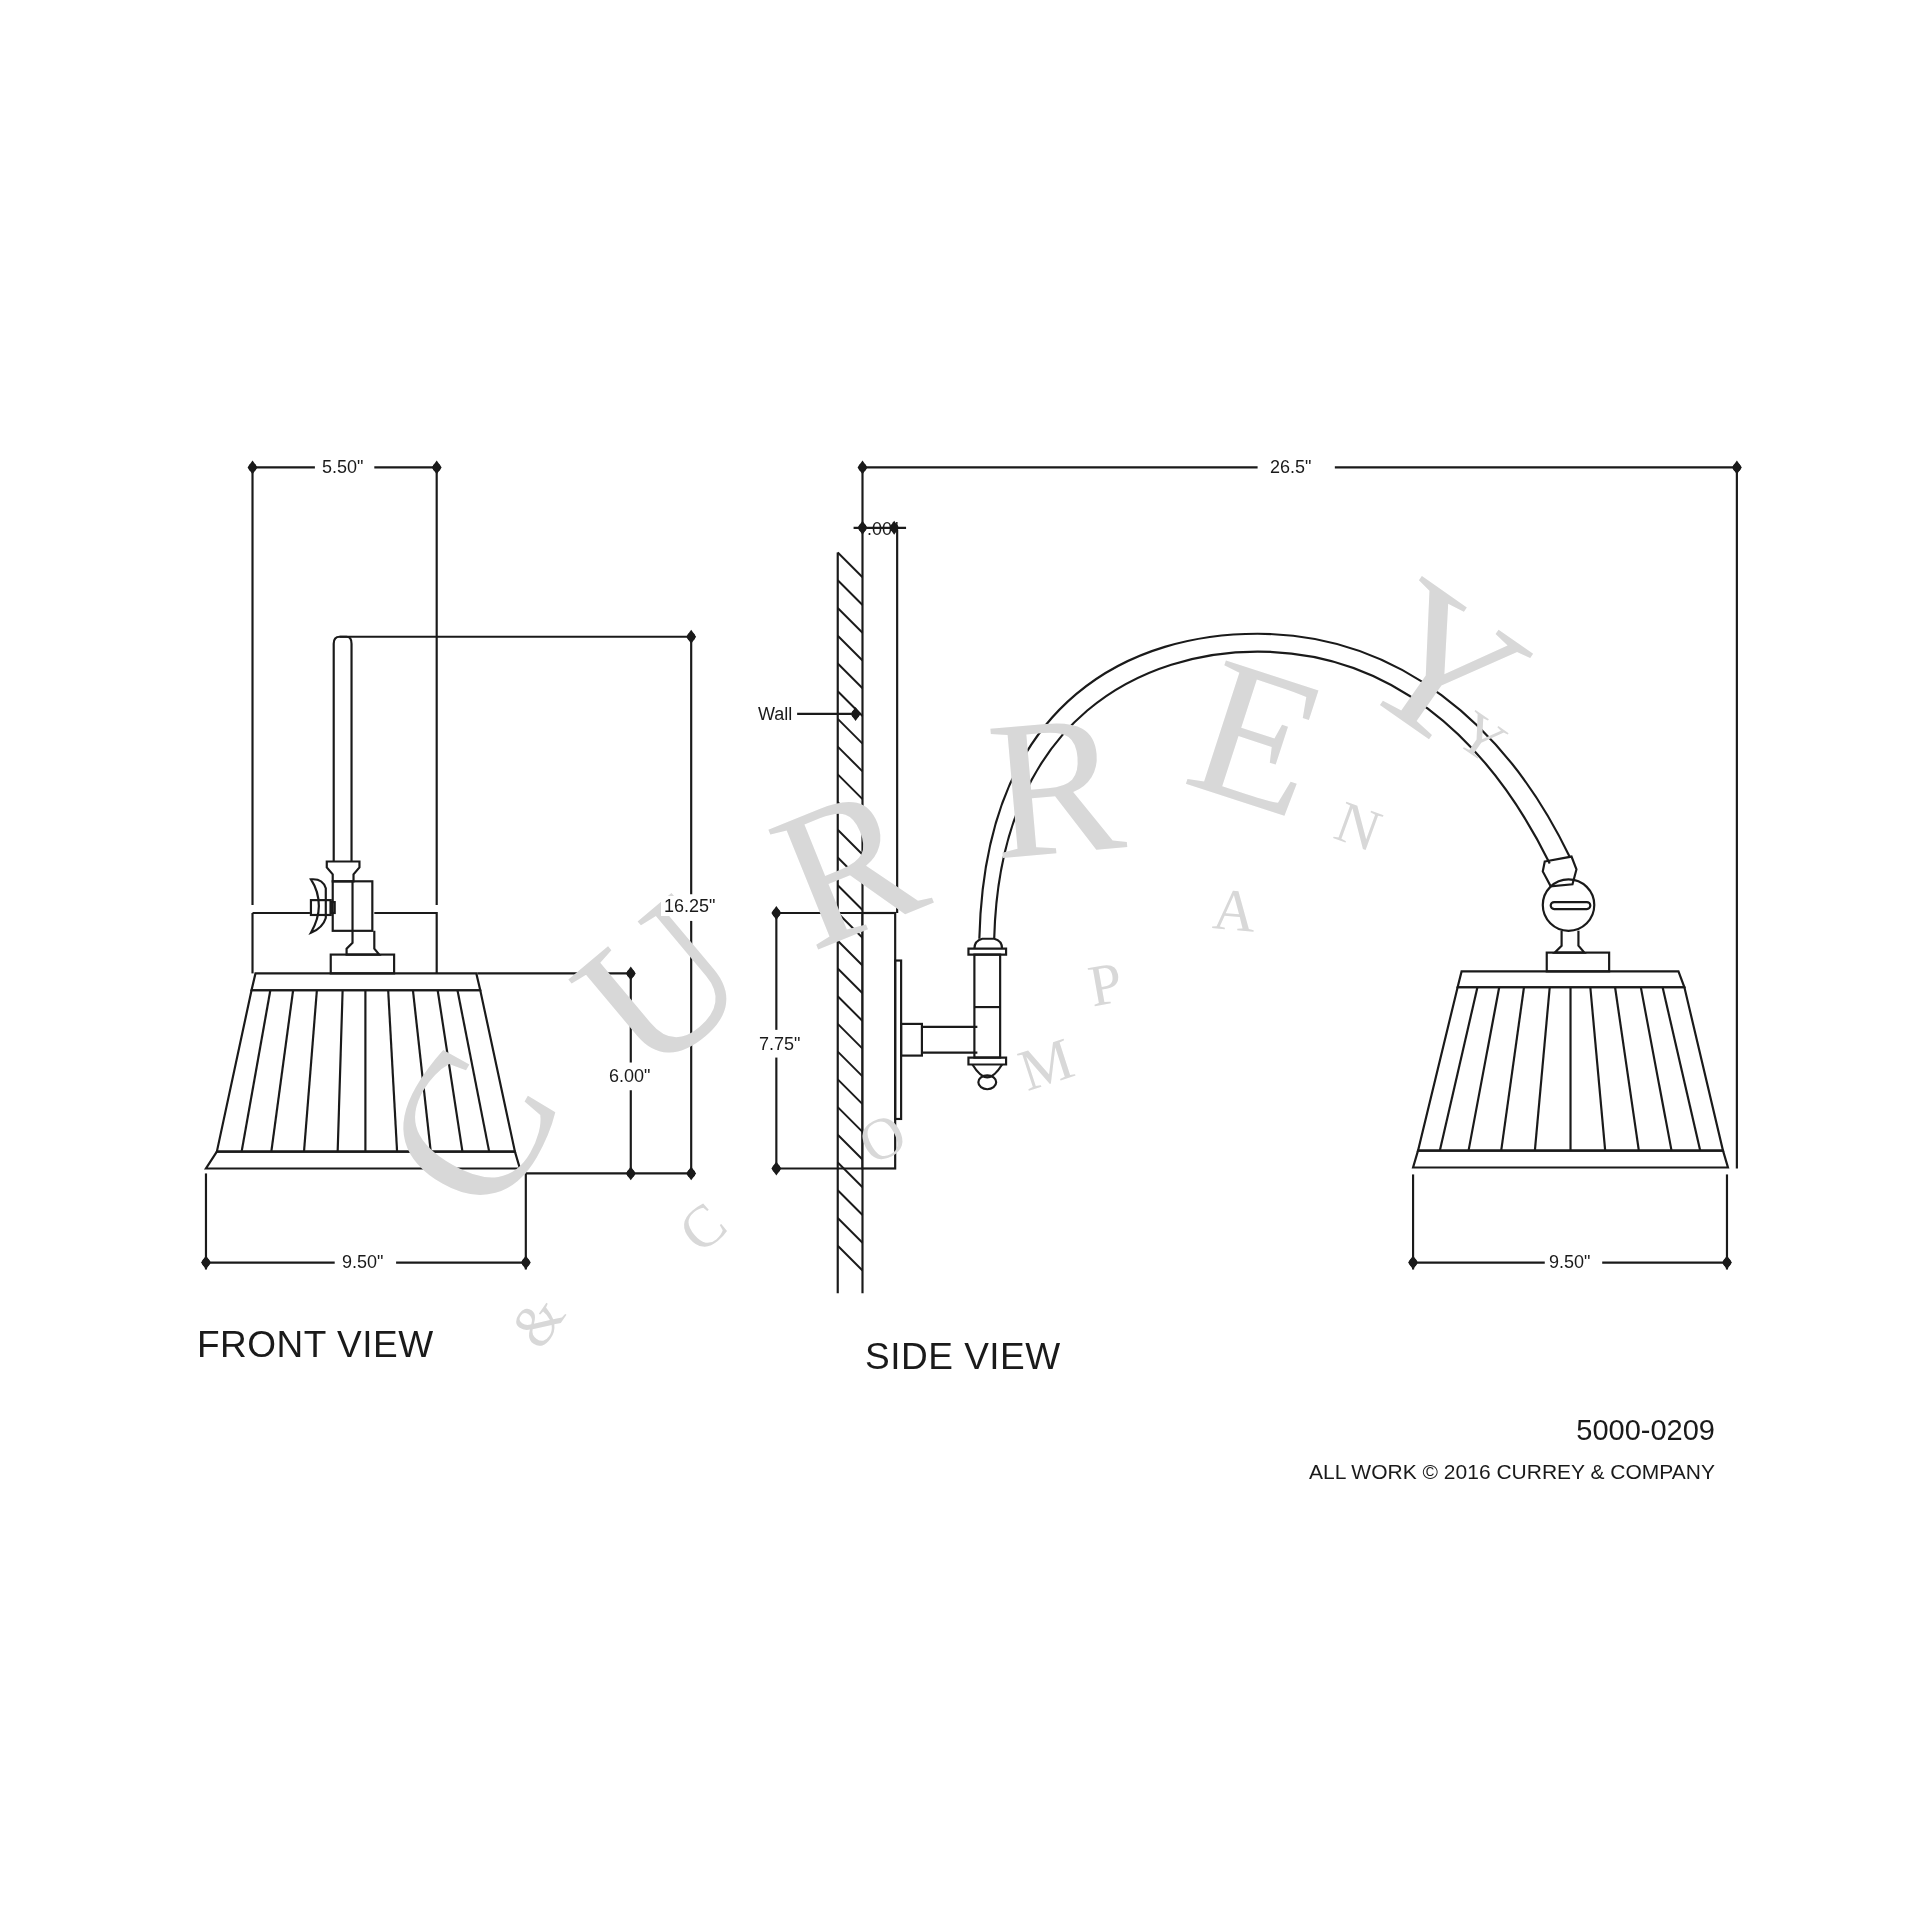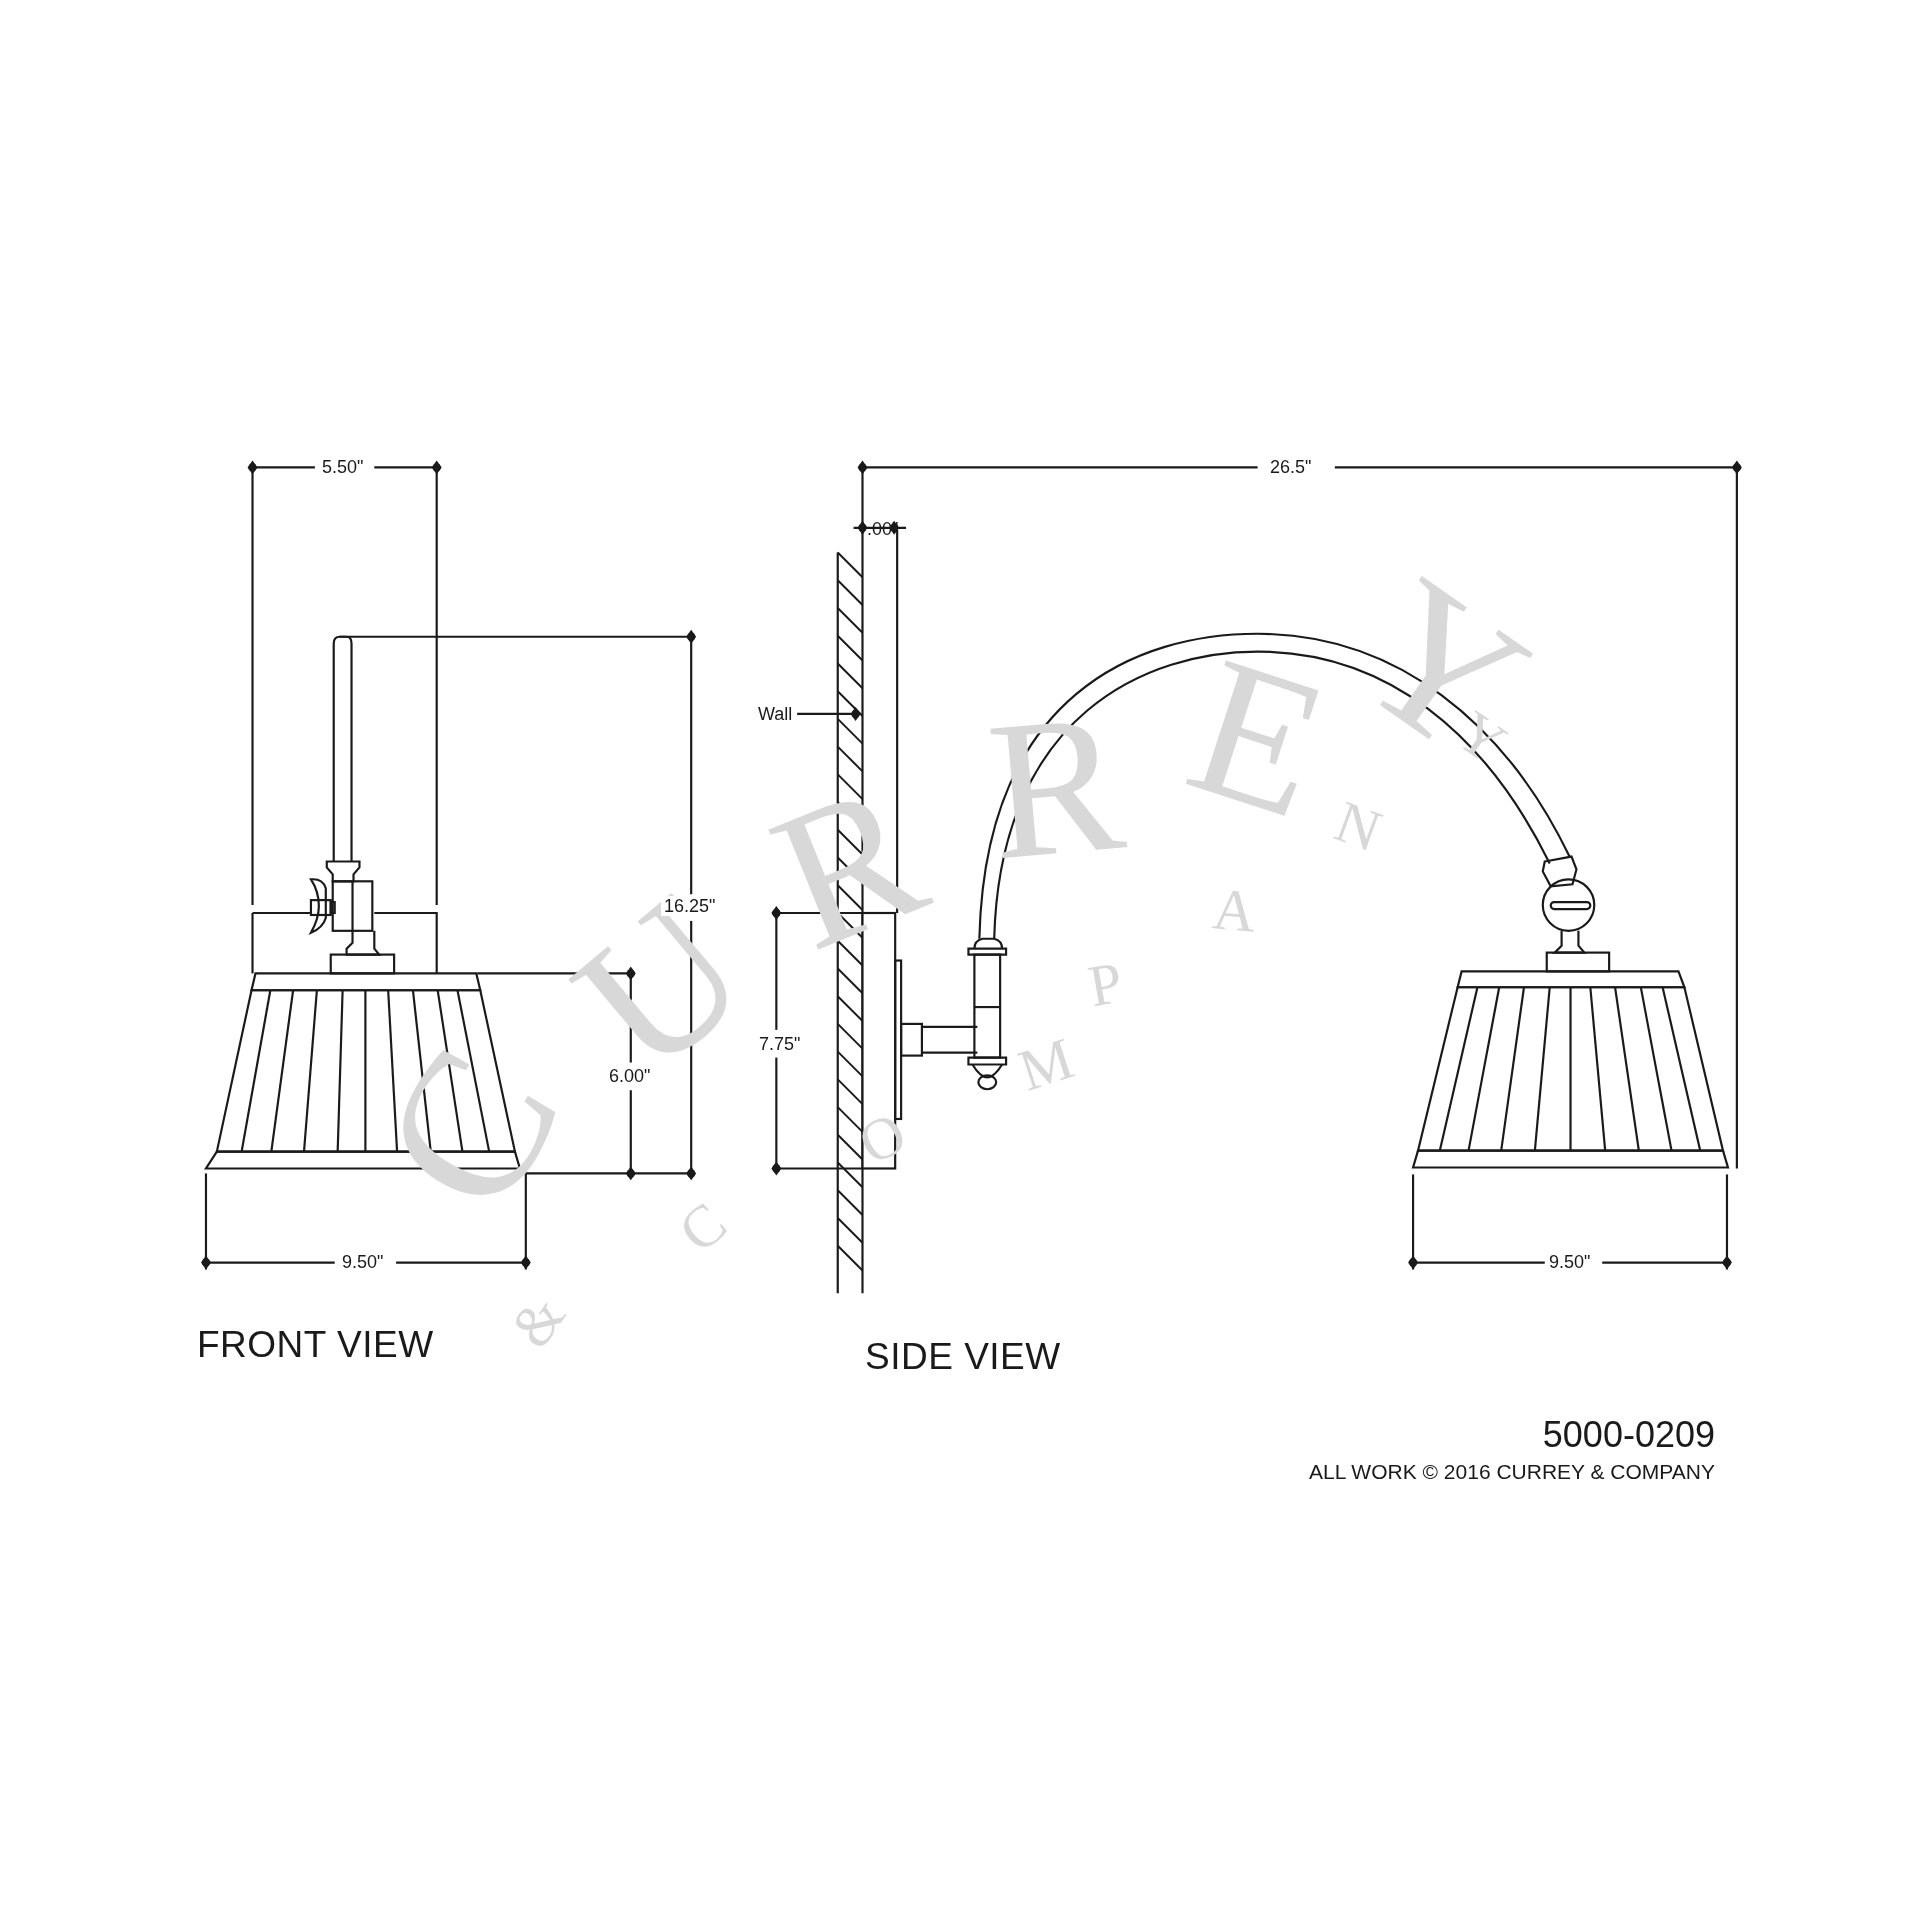--- a/index.html
+++ b/index.html
@@ -1,21 +1,21 @@
 <!DOCTYPE html>
 <html><head>
 <meta charset="utf-8">
 <style>
   html,body{margin:0;padding:0;background:#ffffff;}
   body{width:1927px;height:1927px;position:relative;overflow:hidden;font-family:"Liberation Sans",sans-serif;}
   svg.drawing{position:absolute;left:0;top:0;}
   .lbl{position:absolute;color:#1a1a1a;font-family:"Liberation Sans",sans-serif;white-space:nowrap;background:#fff;}
   .dim{font-size:18px;line-height:20px;padding:0 3px;}
   .view{font-size:37px;letter-spacing:0.5px;background:transparent;}
-  .code{font-size:36px;background:transparent;}
+  .code{font-size:29px;background:transparent;}
   .copy{font-size:21px;background:transparent;}
   .wm{position:absolute;color:#d8d8d8;font-family:"Liberation Serif",serif;pointer-events:none;}
 </style>
 </head>
 <body>
 
 <svg class="drawing" width="1927" height="1927" viewBox="0 0 1946 1946" xmlns="http://www.w3.org/2000/svg">
   <defs>
     <g id="dot">
         <path d="M0,-7 L5,0 L0,7 L-5,0 Z" fill="#1a1a1a"></path>

